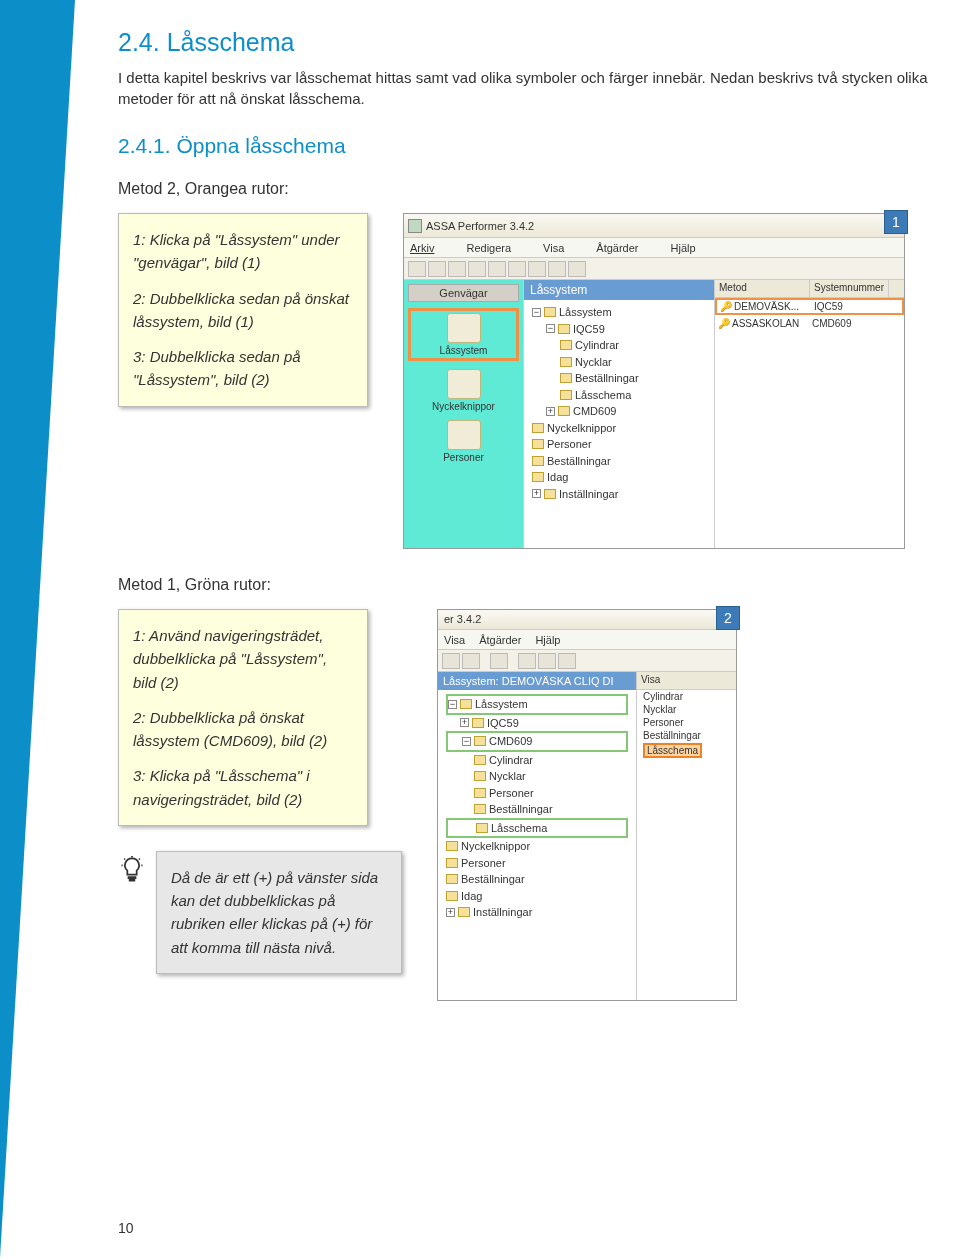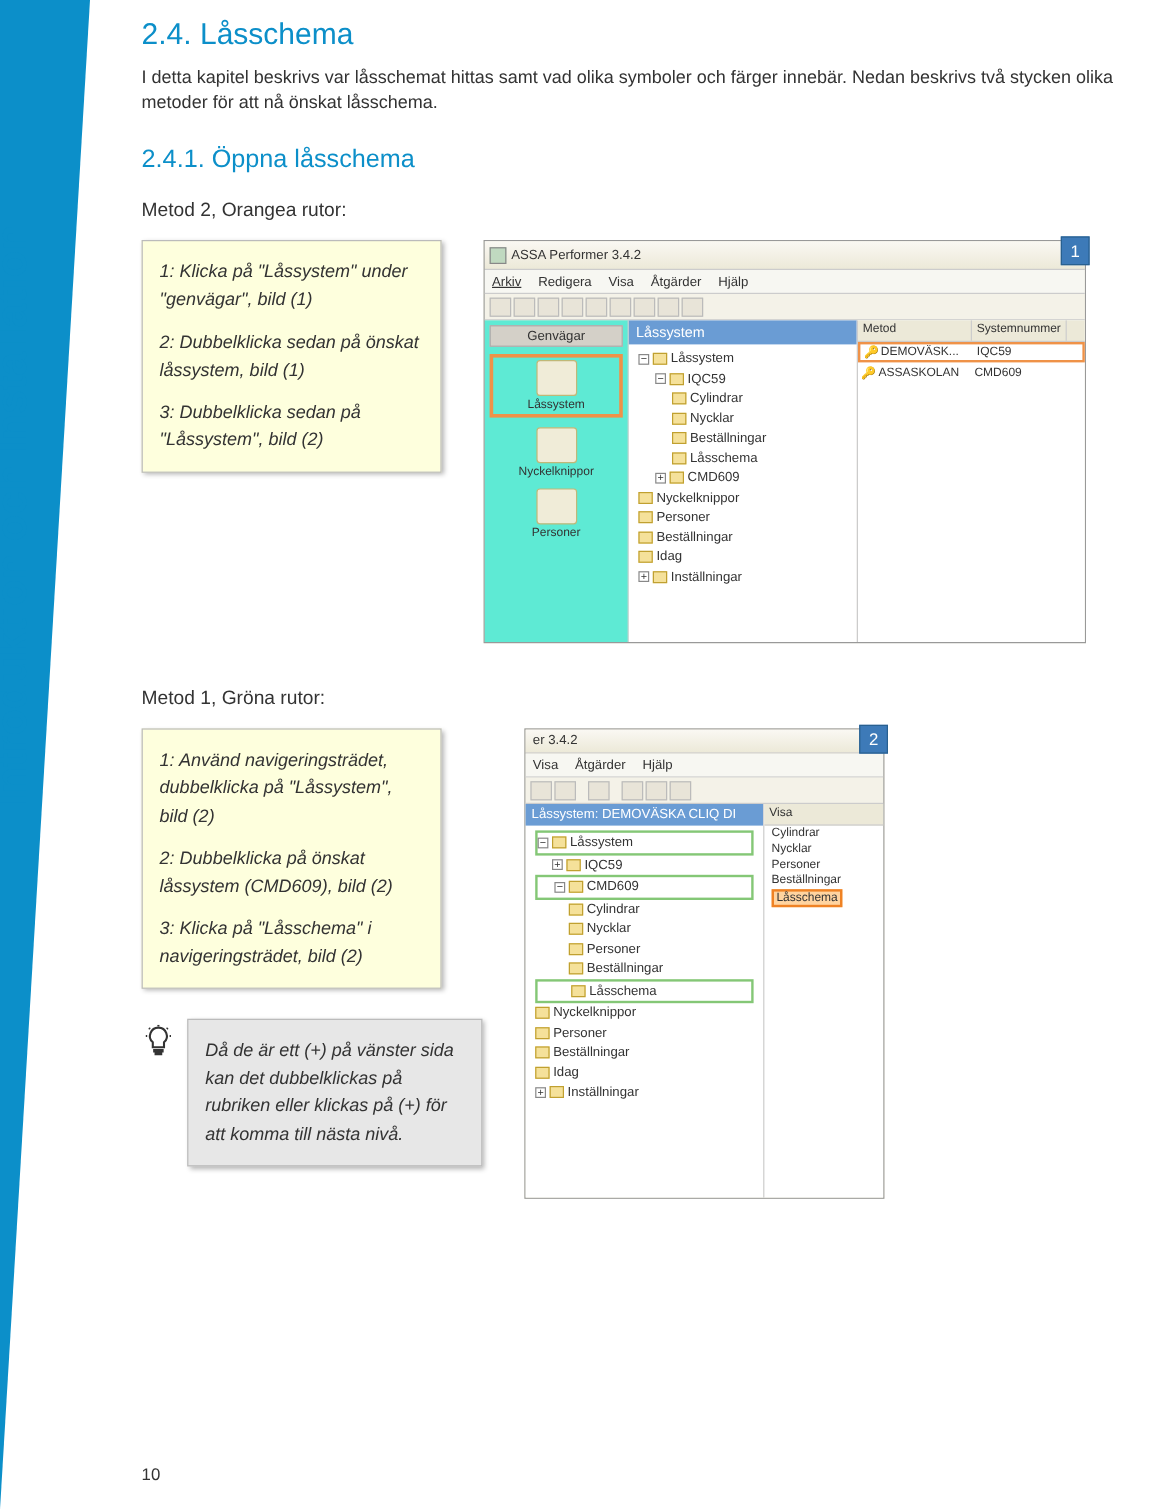--- a/index.html
+++ b/index.html
@@ -2,21 +2,21 @@
 <html><head>
   <meta charset="utf-8">
   <style>
     * { box-sizing: border-box; margin: 0; padding: 0; }
     body { width: 960px; height: 1258px; font-family: Arial, sans-serif; position: relative; background: #fff; color: #333; }
     
     .blue-triangle { position: absolute; left: 0; top: 0; width: 0; height: 0; border-top: 1258px solid #0c8fc9; border-right: 75px solid transparent; }
     
     .side-label { position: absolute; left: 10px; top: 650px; transform: rotate(-90deg); transform-origin: left center; font-size: 36px; font-weight: bold; color: #0c8fc9; white-space: nowrap; }
     
-    .content { position: absolute; left: 118px; top: 15px; width: 810px; }
+    .content { position: absolute; left: 118px; top: 28px; width: 810px; }
     
     h1 { color: #0c8fc9; font-size: 25px; font-weight: normal; margin-bottom: 10px; }
     h2 { color: #0c8fc9; font-size: 21px; font-weight: normal; margin-top: 25px; margin-bottom: 22px; }
     
     .intro-text { font-size: 15px; line-height: 1.4; margin-bottom: 5px; }
     .method-label { font-size: 16px; margin-top: 15px; margin-bottom: 15px; }
     
     .row { display: flex; gap: 35px; align-items: flex-start; margin-top: 15px; }
     
     .note-box { background: #feffdd; border: 1px solid #bbb; padding: 14px 14px; width: 250px; font-size: 15px; font-style: italic; line-height: 1.55; box-shadow: 2px 2px 4px rgba(0,0,0,0.3); }
@@ -24,21 +24,21 @@
     .note-box p:last-child { margin-bottom: 0; }
     
     .gray-box { background: #e7e7e7; border: 1px solid #bbb; padding: 14px; width: 246px; font-size: 15px; font-style: italic; line-height: 1.55; box-shadow: 2px 2px 4px rgba(0,0,0,0.3); }
     
     .tip-row { display: flex; gap: 10px; align-items: flex-start; margin-top: 25px; }
     .bulb-icon { width: 28px; height: 28px; margin-top: 5px; }
     
     .ss1 { position: relative; border: 1px solid #999; background: #ece9d8; width: 502px; }
     .ss1-title { display: flex; align-items: center; height: 24px; background: linear-gradient(#faf8f3,#ece9d8); border-bottom: 1px solid #ccc; font-size: 11px; padding-left: 4px; }
     .ss1-title .g { width: 14px; height: 14px; background: #c0d9c0; border: 1px solid #888; margin-right: 4px; }
-    .ss1-menu { display: flex; height: 20px; font-size: 11px; align-items: center; padding-left: 6px; gap: 14px; border-bottom: 1px solid #ccc; background: #f7f7f2; }
+    .ss1-menu { display: flex; height: 20px; font-size: 11px; align-items: center; padding-left: 6px; gap: 32px; border-bottom: 1px solid #ccc; background: #f7f7f2; }
     .ss1-menu span:first-child { text-decoration: underline; }
     .ss1-tb { height: 22px; background: #f4f2e8; border-bottom: 1px solid #ccc; display: flex; align-items: center; padding-left: 4px; gap: 2px; }
     .ss1-tb .ti { width: 18px; height: 16px; background: #e8e4d8; border: 1px solid #bbb; }
     .ss1-body { display: flex; height: 268px; }
     .ss1-left { width: 120px; background: #5eead4; border-right: 1px solid #ccc; padding: 4px; }
     .ss1-left-hdr { background: #d4d0c8; font-size: 11px; text-align: center; padding: 2px; border: 1px solid #aaa; margin-bottom: 6px; }
     .sc { display: flex; flex-direction: column; align-items: center; margin-bottom: 8px; gap: 2px; }
     .sc-ic { width: 34px; height: 30px; background: #f0ecd8; border: 1px solid #c0b878; border-radius: 3px; }
     .sc-lb { font-size: 10px; }
     .sc-hl { border: 3px solid #ef9248; padding: 2px; }
@@ -204,21 +204,21 @@
           <div class="ss1-right-row2">
             <div style="width:14px">🔑</div>
             <div style="width:80px">ASSASKOLAN</div>
             <div>CMD609</div>
           </div>
         </div>
       </div>
     </div>
   </div>
 
-  <p class="method-label" style="margin-top:38px">Metod 1, Gröna rutor:</p>
+  <p class="method-label" style="margin-top:27px">Metod 1, Gröna rutor:</p>
 
   <div class="row">
     <div>
       <div class="note-box">
         <p>1: Använd navigeringsträdet, dubbelklicka på "Låssystem", bild (2)</p>
         <p>2: Dubbelklicka på önskat låssystem (CMD609), bild (2)</p>
         <p>3: Klicka på "Låsschema" i navigeringsträdet, bild (2)</p>
       </div>
 
       <div class="tip-row">

